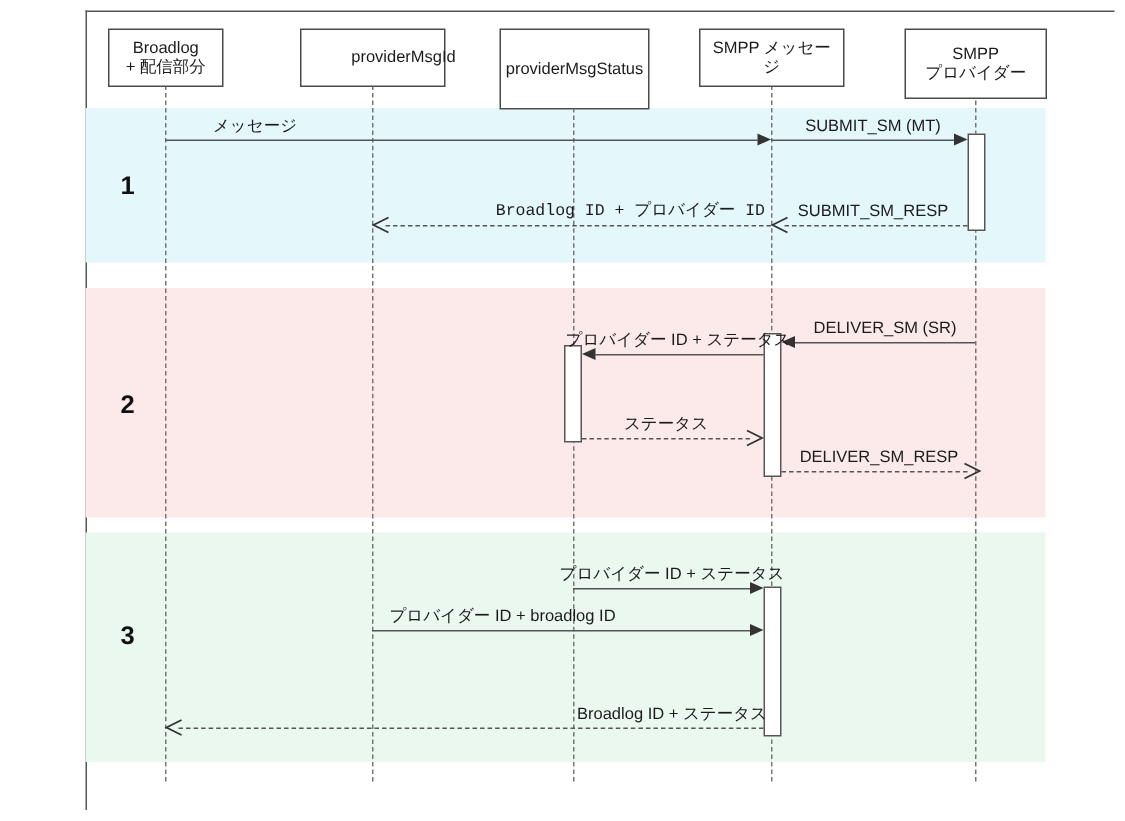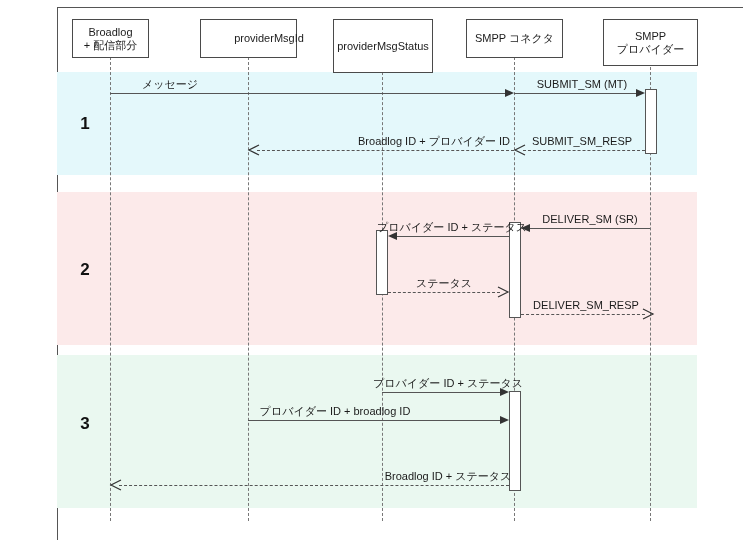--- a/index.html
+++ b/index.html
@@ -94,21 +94,21 @@
   .arrow-open-svg { position: absolute; overflow: visible; }
 
   .msg-label {
     position: absolute;
     font-size: 11px;
     color: #1b1b1b;
     white-space: nowrap;
     line-height: 11px;
   }
   .msg-label.center { transform: translateX(-50%); }
-  .msg-label.right  { transform: translateX(-100%); }
+  .msg-label.right  { transform: translateX(-100%); font-family: Liberation Mono, monospace; }
 
   .frame {
     position: absolute;
     left: 57px;
     top: 7px;
     width: 686px;
     height: 533px;
     box-sizing: border-box;
     border: 1px solid #555;
     border-right: none;
@@ -152,21 +152,21 @@
 
   <div class="actor-box" style="left:200px; top:19px; width:97px; height:39px;padding-left:44px;">
     <div>providerMsgId</div>
   </div>
 
   <div class="actor-box" style="left:333px; top:19px; width:100px; height:54px;">
     <div>providerMsgStatus</div>
   </div>
 
   <div class="actor-box" style="left:466px; top:19px; width:97px; height:39px;">
-    <div>SMPP コネクタ</div>
+    <div>SMPP メッセージ</div>
   </div>
 
   <div class="actor-box" style="left:603px; top:19px; width:95px; height:47px;">
     <div>
       <div>SMPP</div>
       <div>プロバイダー</div>
     </div>
   </div>
 
   <div class="activation" style="left:645px; top:89px; height:65px;"></div>

